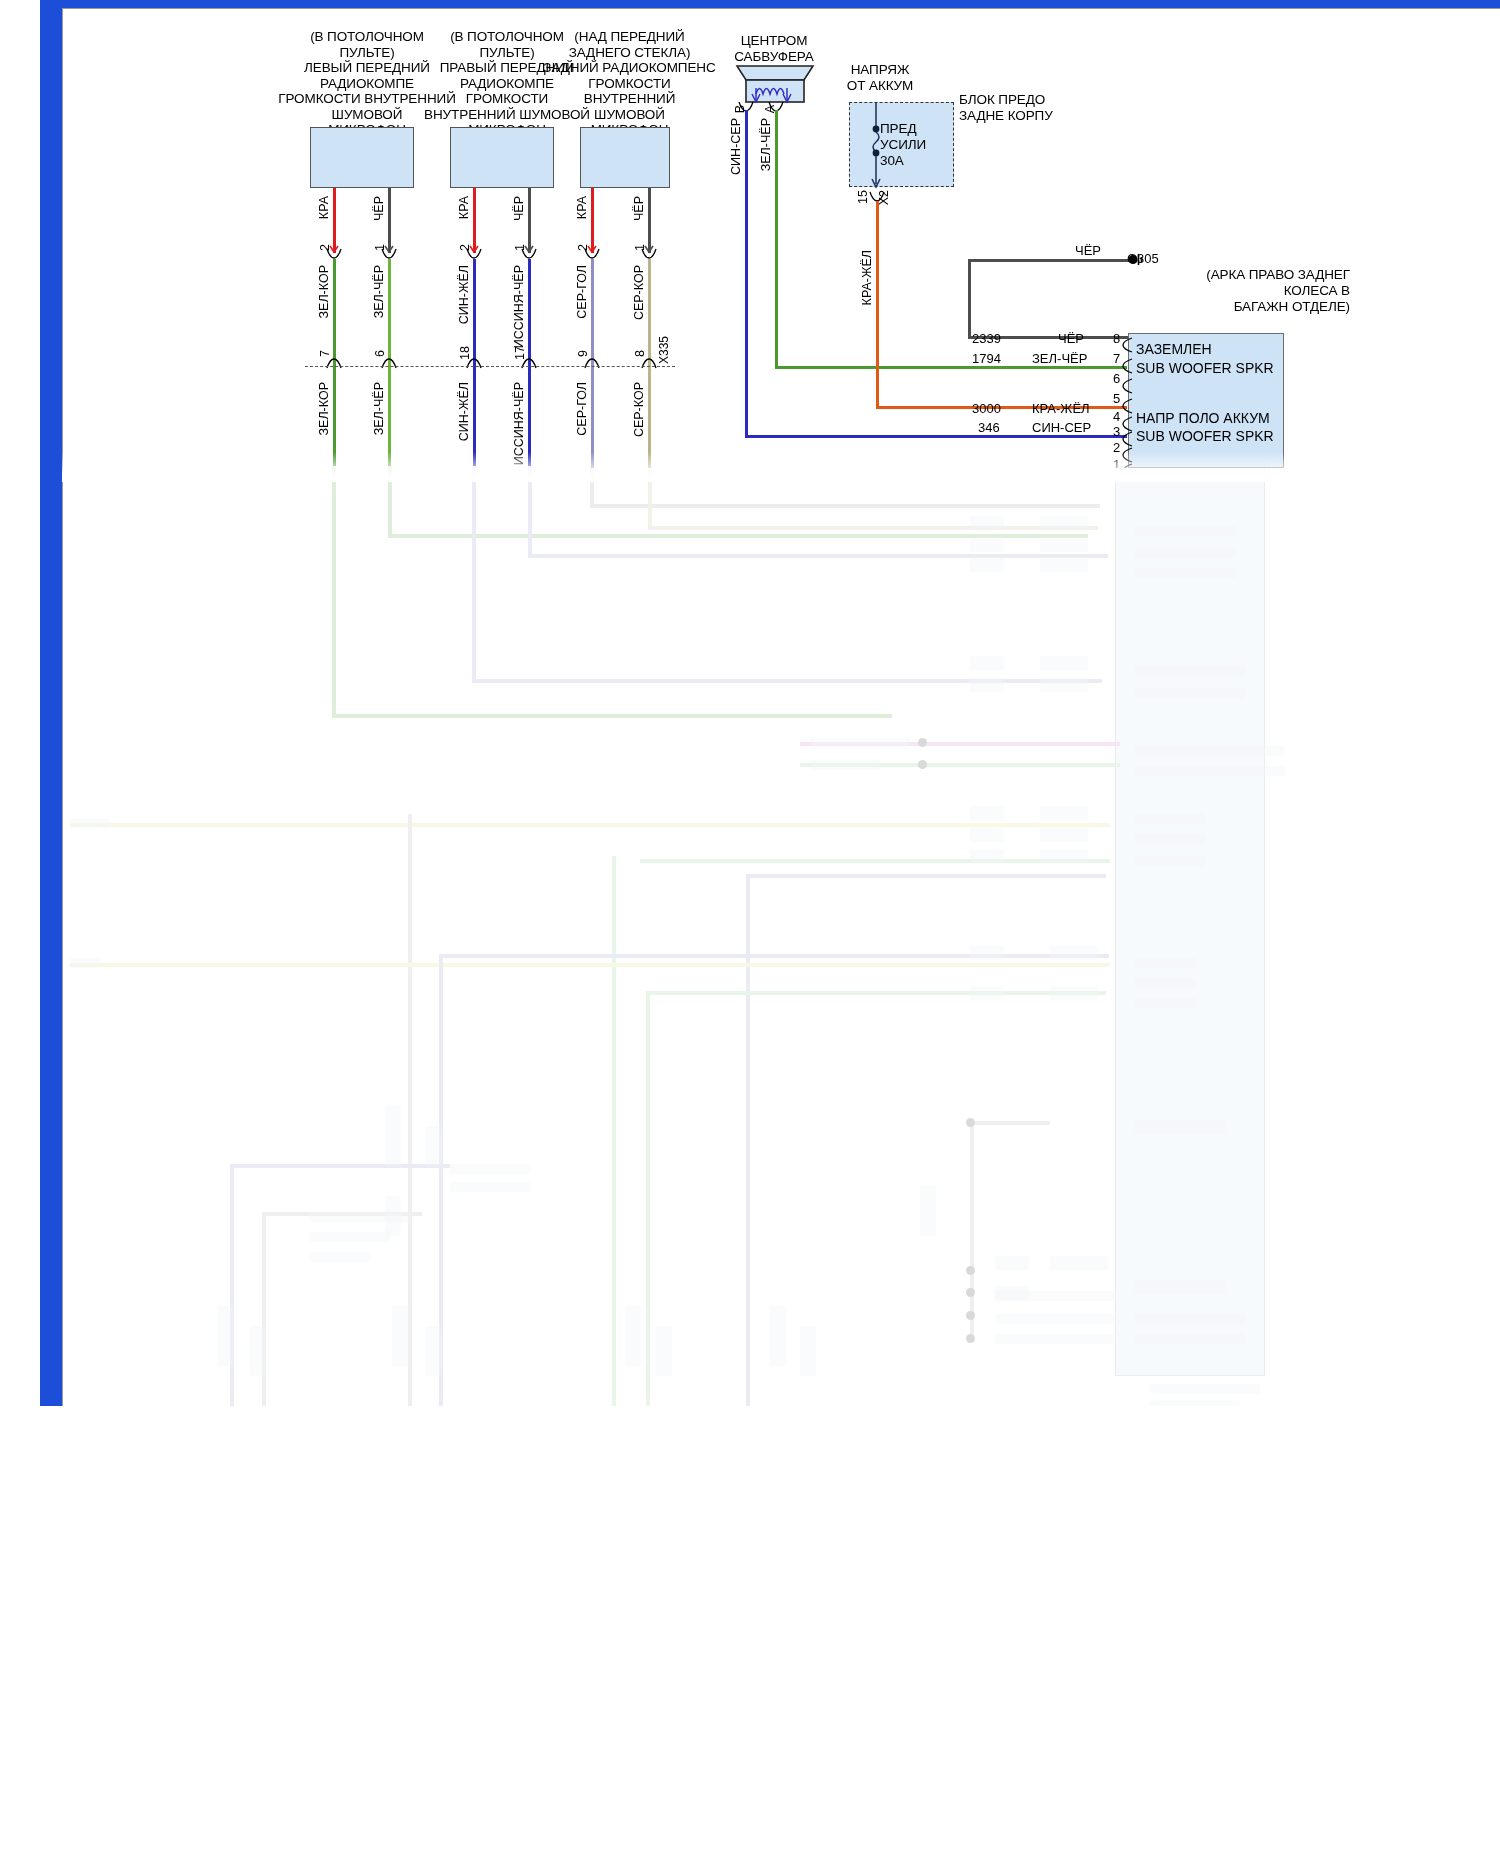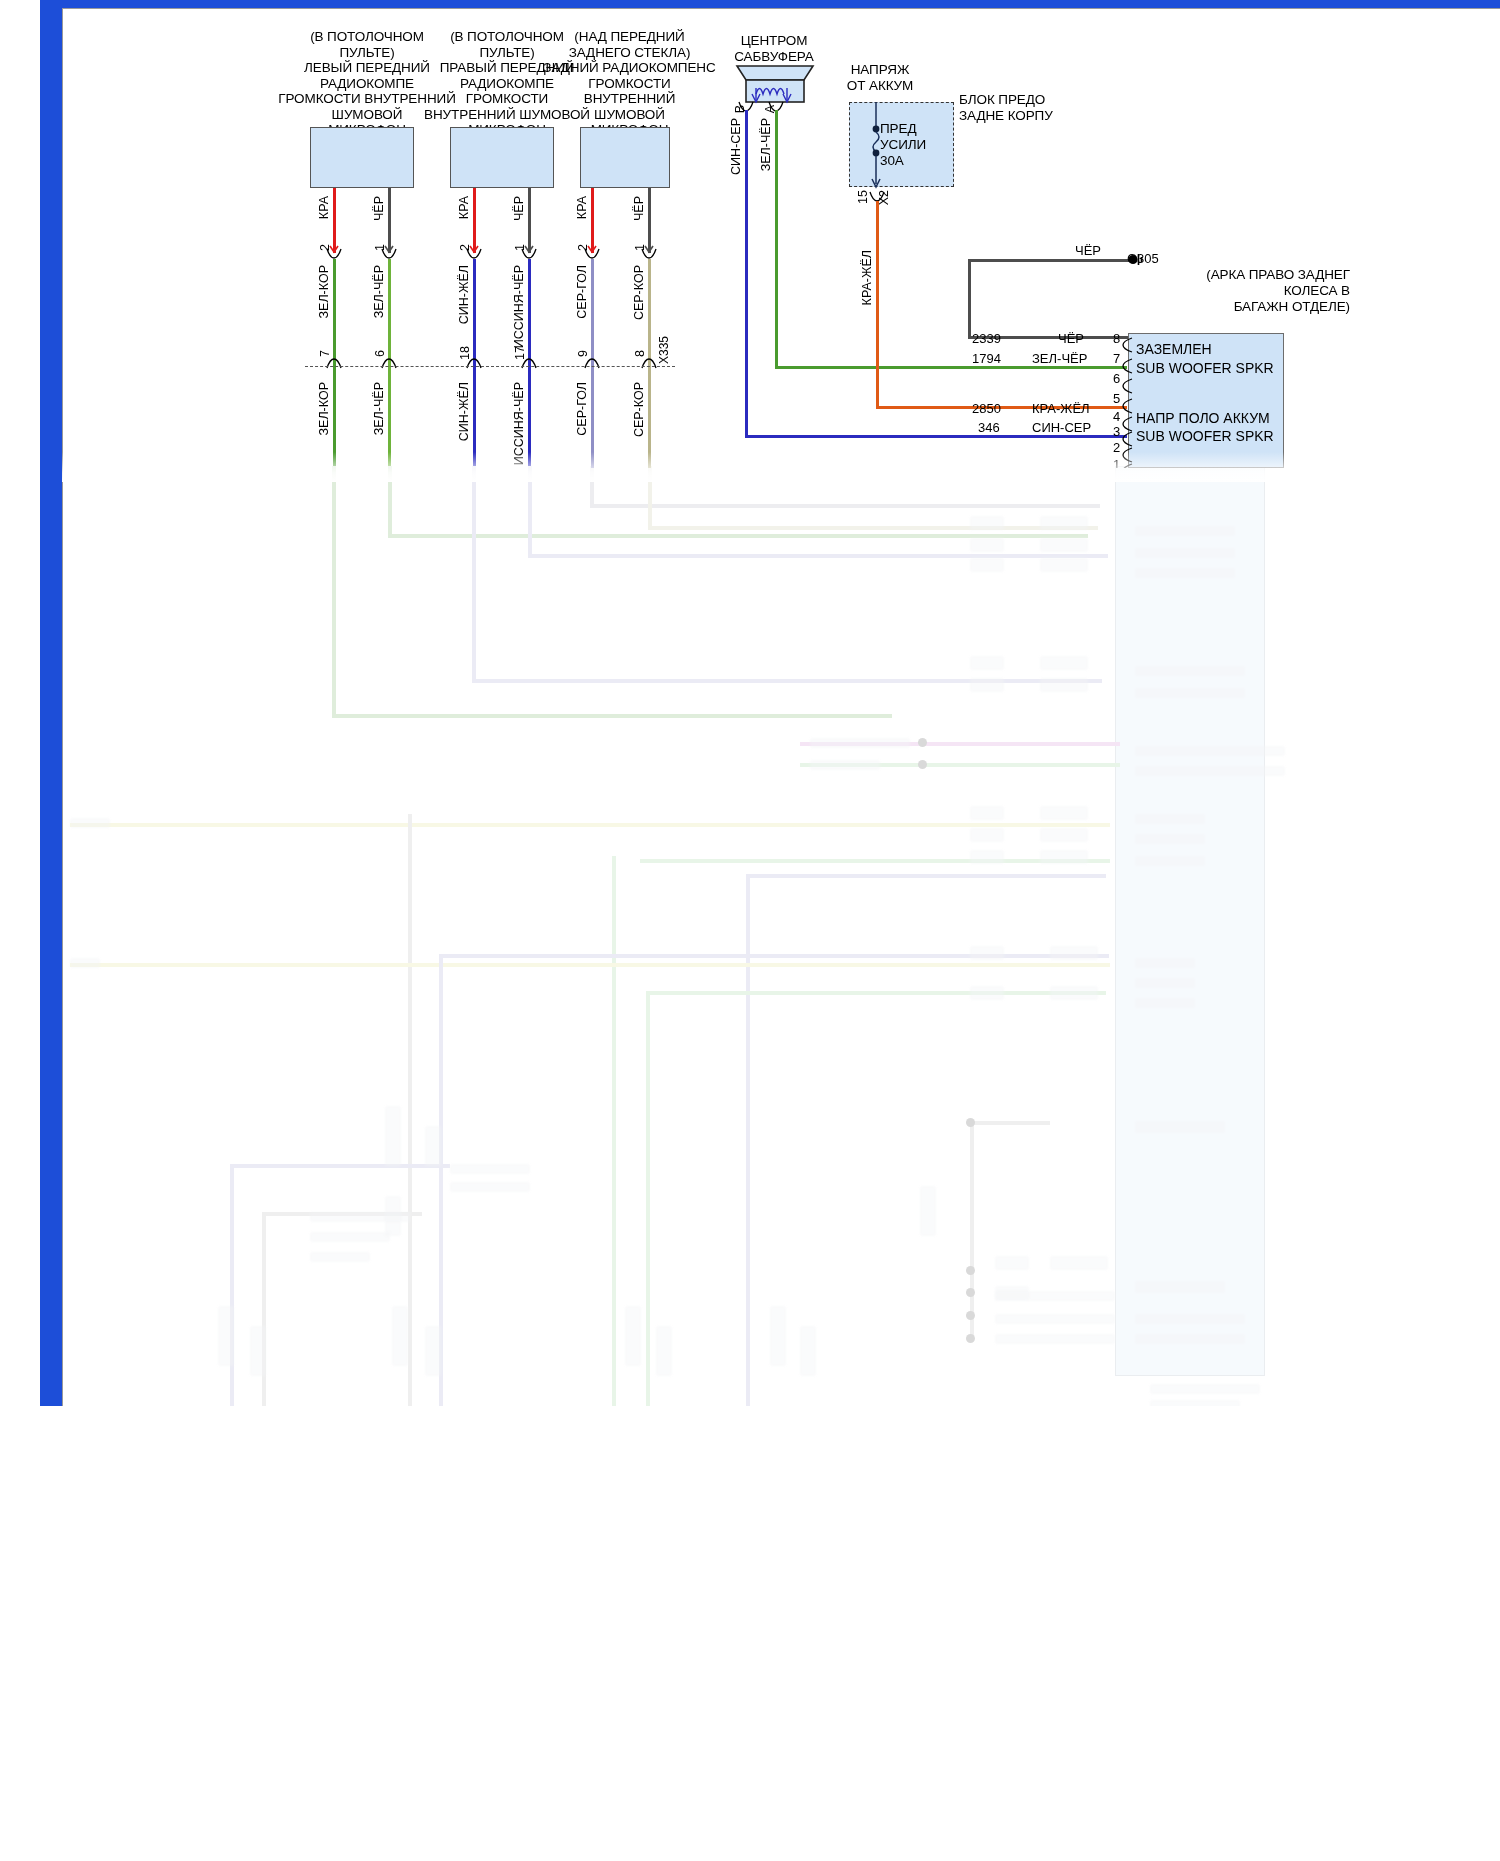--- a/index.html
+++ b/index.html
@@ -381,21 +381,21 @@
     <div class="pintxt" style="left:1073px;top:371px;">6</div>
     <svg class="conn" style="left:1082px;top:378px;width:11px;height:16px;" viewBox="0 0 11 16">
           <path d="M10 1 Q1 4 1 8 Q1 12 10 15" fill="none" stroke="#000" stroke-width="1.3"></path>
         </svg>
 
     <div class="pintxt" style="left:1073px;top:391px;">5</div>
     <svg class="conn" style="left:1082px;top:398px;width:11px;height:16px;" viewBox="0 0 11 16">
           <path d="M10 1 Q1 4 1 8 Q1 12 10 15" fill="none" stroke="#000" stroke-width="1.3"></path>
         </svg>
 
-    <div class="pintxt" style="left:932px;top:401px;">2850</div>
+    <div class="pintxt" style="left:932px;top:401px;">3000</div>
     <div class="pintxt" style="left:992px;top:401px;">КРА-ЖЁЛ</div>
     <div class="pintxt" style="left:1073px;top:409px;">4</div>
     <svg class="conn" style="left:1082px;top:416px;width:11px;height:16px;" viewBox="0 0 11 16">
           <path d="M10 1 Q1 4 1 8 Q1 12 10 15" fill="none" stroke="#000" stroke-width="1.3"></path>
         </svg>
     <div class="modtxt" style="left:1096px;top:410px;">НАПР ПОЛО АККУМ</div>
 
     <div class="pintxt" style="left:938px;top:420px;">346</div>
     <div class="pintxt" style="left:992px;top:420px;">СИН-СЕР</div>
     <div class="pintxt" style="left:1073px;top:424px;">3</div>

